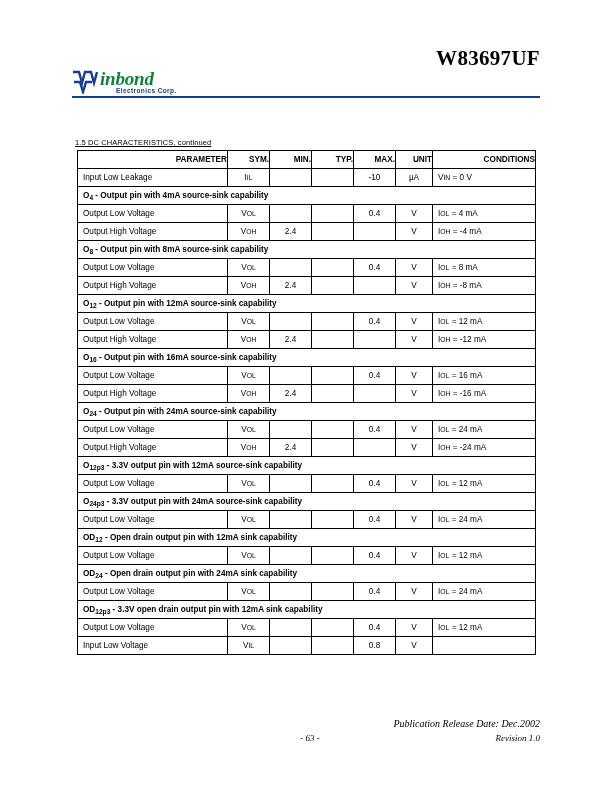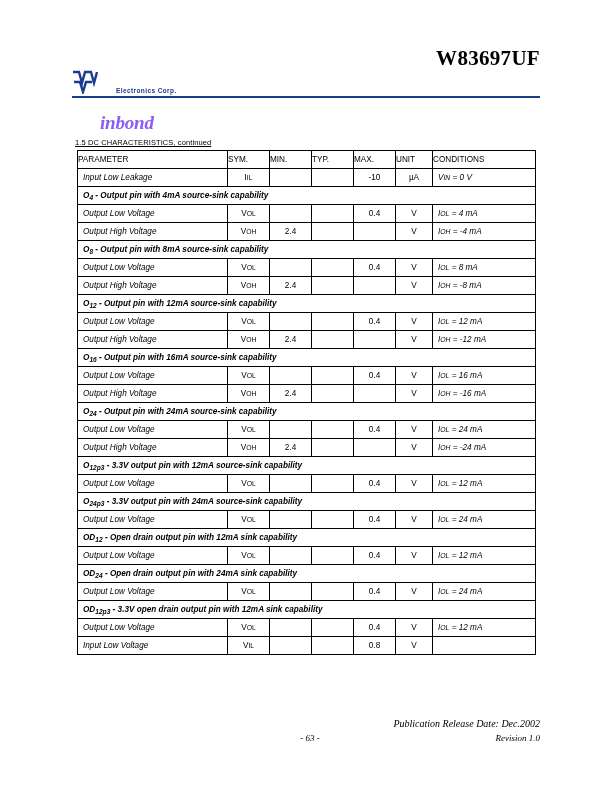--- a/index.html
+++ b/index.html
@@ -46,23 +46,22 @@
     height: 24px;
   }
   .logo-text {
     position: absolute;
     left: 28px;
     top: 0px;
     font-family: "Liberation Serif", serif;
     font-size: 19px;
     font-weight: bold;
     font-style: italic;
-    color: #8b5cf6;
+    color: #15803d;
     letter-spacing: -0.2px;
-    margin-top: 44px;
   }
   .logo-sub {
     position: absolute;
     left: 44px;
     top: 19px;
     font-family: "Liberation Sans", sans-serif;
     font-size: 6.5px;
     font-weight: bold;
     color: #1b3c8c;
     letter-spacing: 0.4px;
@@ -99,25 +98,24 @@
     font-size: 8.2px;
     padding: 0;
     height: 17px;
     vertical-align: middle;
     background: transparent;
   }
   .cell-pad {
     padding-left: 5px;
     padding-right: 3px;
     display: block;
-    font-style: italic;
   }
   th.hdr {
-    font-weight: normal;
-    text-align: left;
+    font-weight: bold;
+    text-align: right;
     font-size: 8.4px;
     height: 18px;
   }
   td.c { text-align: center; }
   td.l { text-align: left; }
   td.grp {
     font-weight: bold;
     font-size: 8.6px;
     text-align: left;
     height: 18px;

